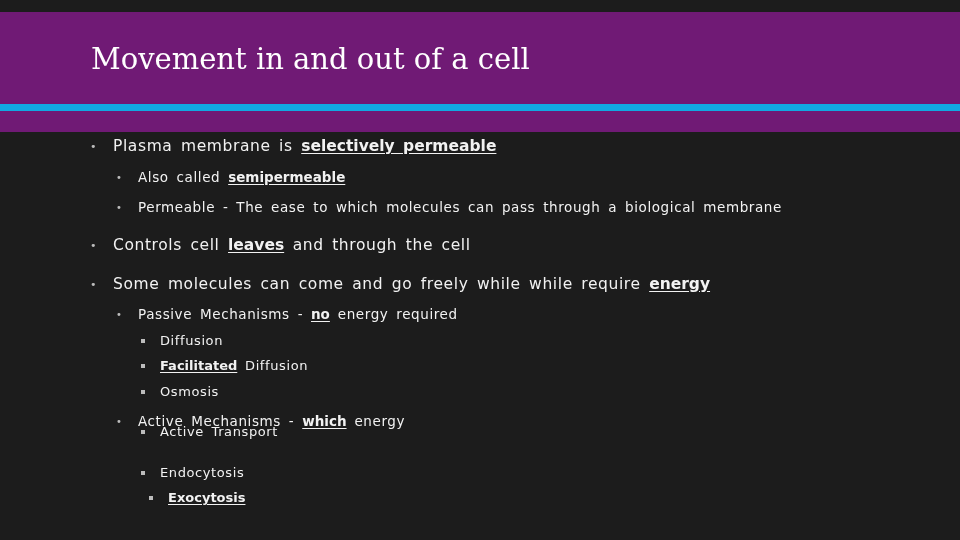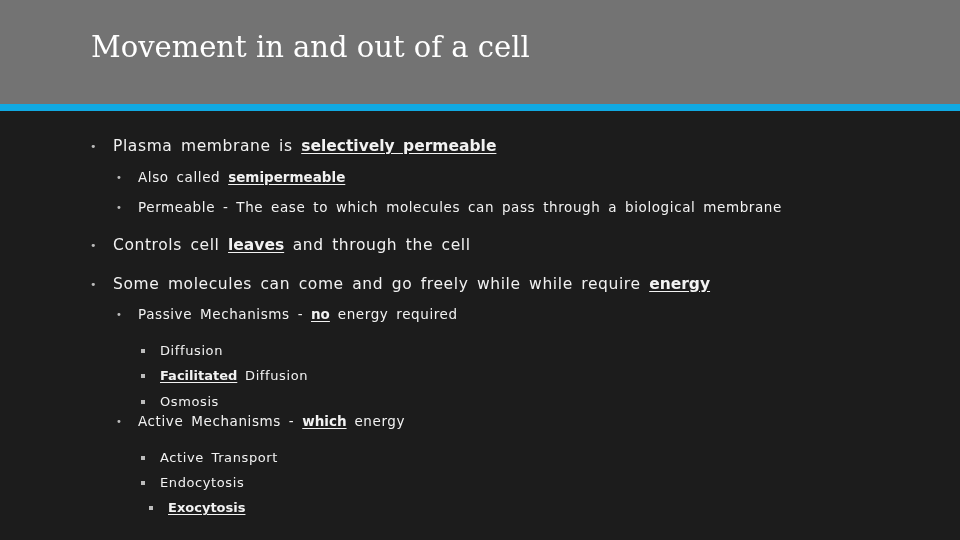--- a/index.html
+++ b/index.html
@@ -4,38 +4,38 @@
   <style>
     html, body { margin: 0; padding: 0; }
     body {
       width: 960px; height: 540px; overflow: hidden;
       background: #1c1c1c;
       font-family: "DejaVu Sans", sans-serif;
       color: #f2f2f2;
       position: relative;
     }
     .header {
-      position: absolute; left: 0; top: 0; width: 960px; height: 104px;
-      background: #737373;
+      position: absolute; left: 0; top: 12px; width: 960px; height: 120px;
+      background: #701a75;
     }
     .title {
       position: absolute; left: 91px; top: 30px;
       font-family: "DejaVu Serif", "Liberation Serif", serif;
       font-size: 29px; color: #ffffff; letter-spacing: 0px;
       font-weight: normal;
     }
     .accent-bar {
       position: absolute; left: 0; top: 104px; width: 960px; height: 7px;
       background: #11a9e2;
     }
     .content { position: absolute; left: 0; top: 0; width: 960px; height: 540px; }
     .item { position: absolute; white-space: nowrap; letter-spacing: 0.6px; word-spacing: 3px; }
     .l1 { font-size: 15.5px; }
     .l2 { font-size: 13.5px; }
-    .l3 { font-size: 13px; margin-top: 10px; }
+    .l3 { font-size: 13px; }
     .bullet { position: absolute; color: #bdbdbd; }
     .l1 .bullet { left: -23px; font-size: 11px; top: 3px; }
     .l2 .bullet { left: -22px; font-size: 10px; top: 3px; }
     .l3 .bullet { left: -19px; top: 6px; width: 4px; height: 4px; background: #bdbdbd; }
     .em { font-weight: bold; text-decoration: underline; text-underline-offset: 2px; letter-spacing: 0; }
   </style>
 </head>
 <body>
 
 <div class="header">
@@ -82,21 +82,21 @@
   </div>
   <div class="item l3" style="left:160px; top:384px;">
     <span class="bullet"></span>
     <span>Osmosis</span>
   </div>
 
   <div class="item l2" style="left:138px; top:413px;">
     <span class="bullet">•</span>
     <span>Active Mechanisms - </span><span class="em">which</span><span> energy</span>
   </div>
-  <div class="item l3" style="left:160px; top:440px;">
+  <div class="item l3" style="left:160px; top:424px;">
     <span class="bullet"></span>
     <span>Active Transport</span>
   </div>
   <div class="item l3" style="left:160px; top:465px;text-align:right;">
     <span class="bullet"></span>
     <span>Endocytosis</span>
   </div>
   <div class="item l3" style="left:168px; top:490px;">
     <span class="bullet"></span>
     <span class="em">Exocytosis</span>

